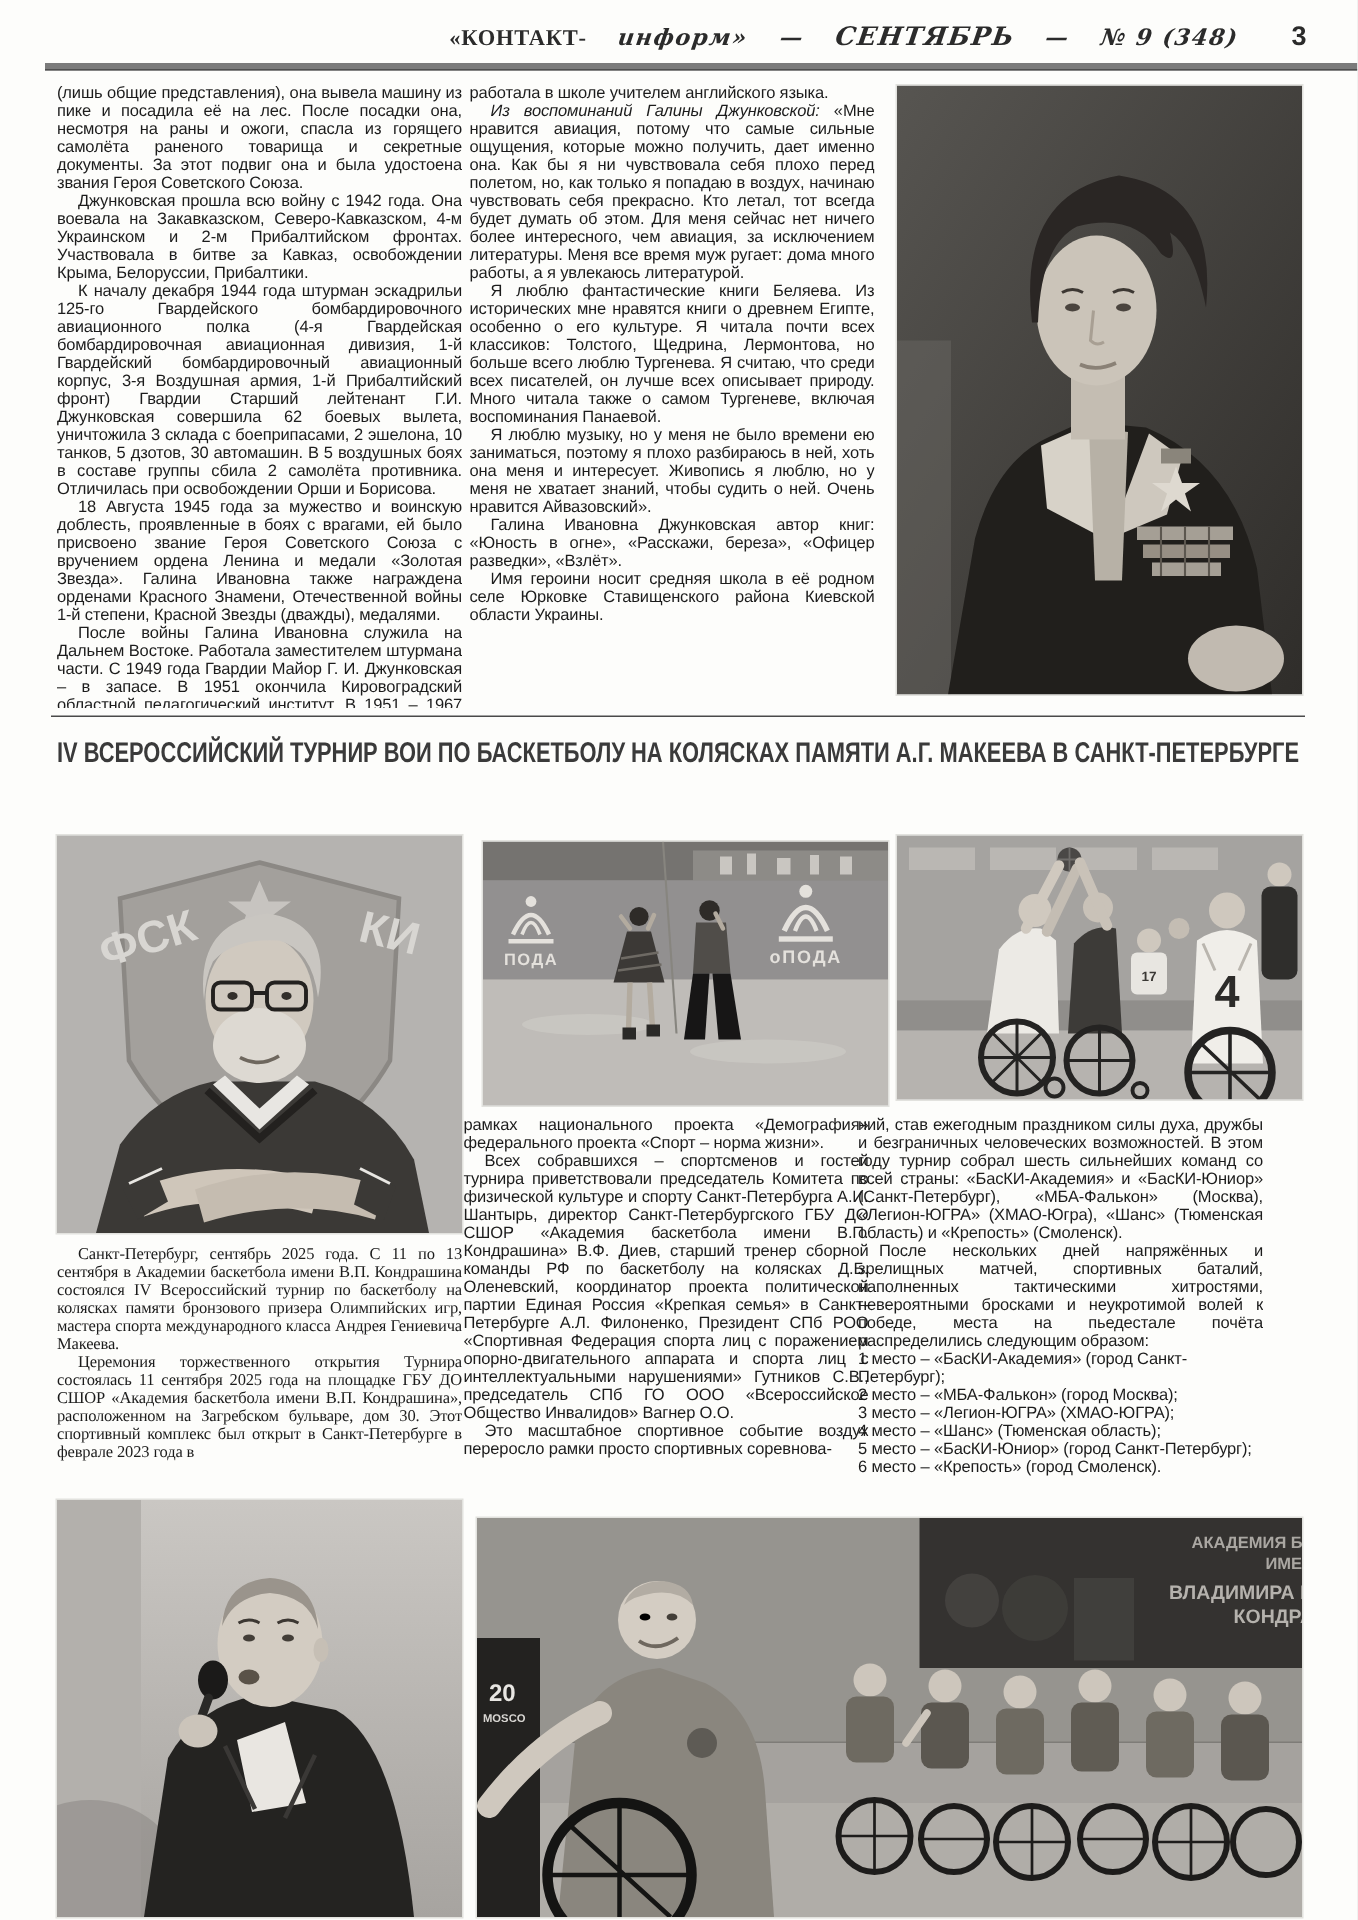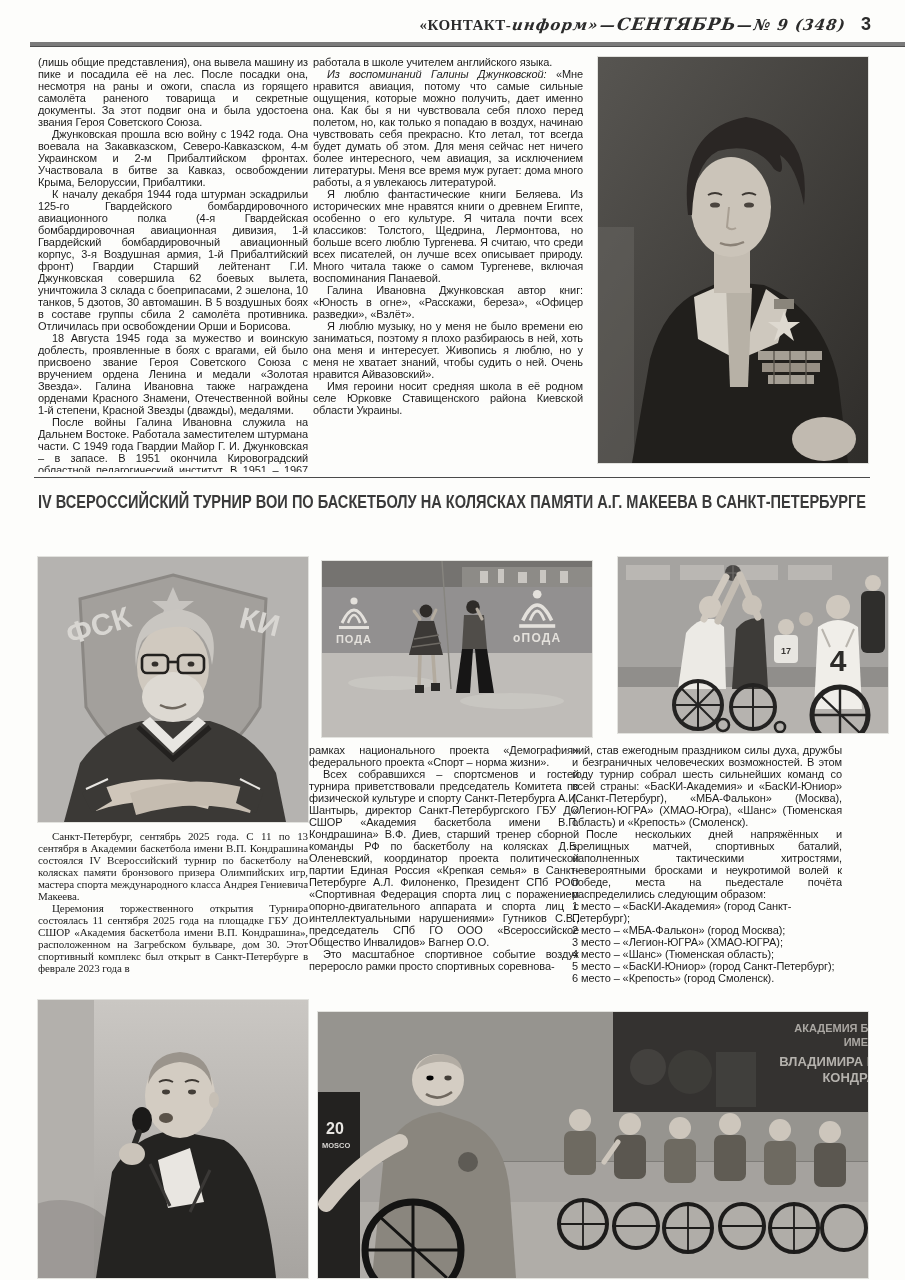--- a/index.html
+++ b/index.html
@@ -3,21 +3,21 @@
 <meta charset="utf-8">
 <style>
   html,body{margin:0;padding:0;background:#e8e8e8;}
   .page{
     position:relative;width:905px;height:1280px;margin:0 auto;
     background:#fdfdfb;color:#1c1c1c;overflow:hidden;
     font-family:"Liberation Sans",sans-serif;
   }
   
   .masthead{
-    position:absolute;top:14px;right:34px;display:flex;align-items:baseline;gap:1px;
+    position:absolute;top:14px;right:34px;display:flex;align-items:baseline;gap:21px;
     color:#2b2b2b;white-space:nowrap;
   }
   .mh-serif{font-family:"Liberation Serif",serif;font-weight:bold;font-size:15px;letter-spacing:.5px;}
   .mh-script{font-family:"DejaVu Serif",serif;font-style:italic;font-weight:bold;font-size:15px;letter-spacing:1px;transform:skewX(-8deg);}
   .mh-script.big{font-size:17px;}
   .mh-page{font-size:18px;font-weight:bold;margin-left:14px;}
   .top-rule{position:absolute;top:42px;left:30px;right:0;height:4px;background:#7b7b7b;border-bottom:1px solid #4f4f4f;}
   .mid-rule{position:absolute;top:477px;left:34px;width:836px;height:0;border-top:1.6px solid #4a4a4a;}
   
   .col{
@@ -36,21 +36,21 @@
   #a2c3{left:572px;top:744px;height:248px;}
   
   .headline{position:absolute;left:38px;top:489px;width:830px;height:26px;}
   .headline text{font-family:"Liberation Sans",sans-serif;font-weight:bold;font-size:19px;fill:#3a3a3a;}
   
   .photo{position:absolute;outline:1px solid #e2e2de;background:#9a9896;line-height:0;}
   .photo svg{display:block;}
   #ph-portrait{left:598px;top:57px;}
   #ph-coach{left:38px;top:557px;}
   #ph-dance{left:318px;top:557px;}
-  #ph-jumpball{left:618px;top:557px;}
+  #ph-jumpball{left:598px;top:557px;}
   #ph-speaker{left:38px;top:1000px;}
   #ph-court{left:318px;top:1012px;}
   svg text{font-family:"Liberation Sans",sans-serif;}
 </style>
 </head>
 <body>
 
 <div class="page">
 
   <div class="masthead">
@@ -68,22 +68,22 @@
     <p class="cont">(лишь общие представления), она вывела машину из пике и посадила её на лес. После посадки она, несмотря на раны и ожоги, спасла из горящего самолёта раненого товарища и секретные документы. За этот подвиг она и была удостоена звания Героя Советского Союза.</p>
     <p>Джунковская прошла всю войну с 1942 года. Она воевала на Закавказском, Северо-Кавказском, 4-м Украинском и 2-м Прибалтийском фронтах. Участвовала в битве за Кавказ, освобождении Крыма, Белоруссии, Прибалтики.</p>
     <p>К началу декабря 1944 года штурман эскадрильи 125-го Гвардейского бомбардировочного авиационного полка (4-я Гвардейская бомбардировочная авиационная дивизия, 1-й Гвардейский бомбардировочный авиационный корпус, 3-я Воздушная армия, 1-й Прибалтийский фронт) Гвардии Старший лейтенант Г.И. Джунковская совершила 62 боевых вылета, уничтожила 3 склада с боеприпасами, 2 эшелона, 10 танков, 5 дзотов, 30 автомашин. В 5 воздушных боях в составе группы сбила 2 самолёта противника. Отличилась при освобождении Орши и Борисова.</p>
     <p>18 Августа 1945 года за мужество и воинскую доблесть, проявленные в боях с врагами, ей было присвоено звание Героя Советского Союза с вручением ордена Ленина и медали «Золотая Звезда». Галина Ивановна также награждена орденами Красного Знамени, Отечественной войны 1-й степени, Красной Звезды (дважды), медалями.</p>
     <p>После войны Галина Ивановна служила на Дальнем Востоке. Работала заместителем штурмана части. С 1949 года Гвардии Майор Г. И. Джунковская – в запасе. В 1951 окончила Кировоградский областной педагогический институт. В 1951 – 1967 годах</p>
   </div>
   <div class="col" id="a1c2">
     <p class="cont">работала в школе учителем английского языка.</p>
     <p><i>Из воспоминаний Галины Джунковской:</i> <span>«Мне нравится авиация, потому что самые сильные ощущения, которые можно получить, дает именно она. Как бы я ни чувствовала себя плохо перед полетом, но, как только я попадаю в воздух, начинаю чувствовать себя прекрасно. Кто летал, тот всегда будет думать об этом. Для меня сейчас нет ничего более интересного, чем авиация, за исключением литературы. Меня все время муж ругает: дома много работы, а я увлекаюсь литературой.</span></p>
     <p>Я люблю фантастические книги Беляева. Из исторических мне нравятся книги о древнем Египте, особенно о его культуре. Я читала почти всех классиков: Толстого, Щедрина, Лермонтова, но больше всего люблю Тургенева. Я считаю, что среди всех писателей, он лучше всех описывает природу. Много читала также о самом Тургеневе, включая воспоминания Панаевой.</p>
+    <p>Я люблю музыку, но у меня не было времени ею заниматься, поэтому я плохо разбираюсь в ней, хоть она меня и интересует. Живопись я люблю, но у меня не хватает знаний, чтобы судить о ней. Очень нравится Айвазовский».</p>
     <p>Галина Ивановна Джунковская автор книг: «Юность в огне», «Расскажи, береза», «Офицер разведки», «Взлёт».</p>
-    <p>Я люблю музыку, но у меня не было времени ею заниматься, поэтому я плохо разбираюсь в ней, хоть она меня и интересует. Живопись я люблю, но у меня не хватает знаний, чтобы судить о ней. Очень нравится Айвазовский».</p>
     <p>Имя героини носит средняя школа в её родном селе Юрковке Ставищенского района Киевской области Украины.</p>
   </div>
 
   <figure class="photo" id="ph-portrait" style="margin:0">
     <svg width="270" height="406" viewBox="0 0 270 406">
       <defs>
         <linearGradient id="pg" x1="0" y1="0" x2="1" y2="1">
           <stop offset="0" stop-color="#575551"></stop>
             <stop offset="1" stop-color="#2f2d2a"></stop>
         </linearGradient>

